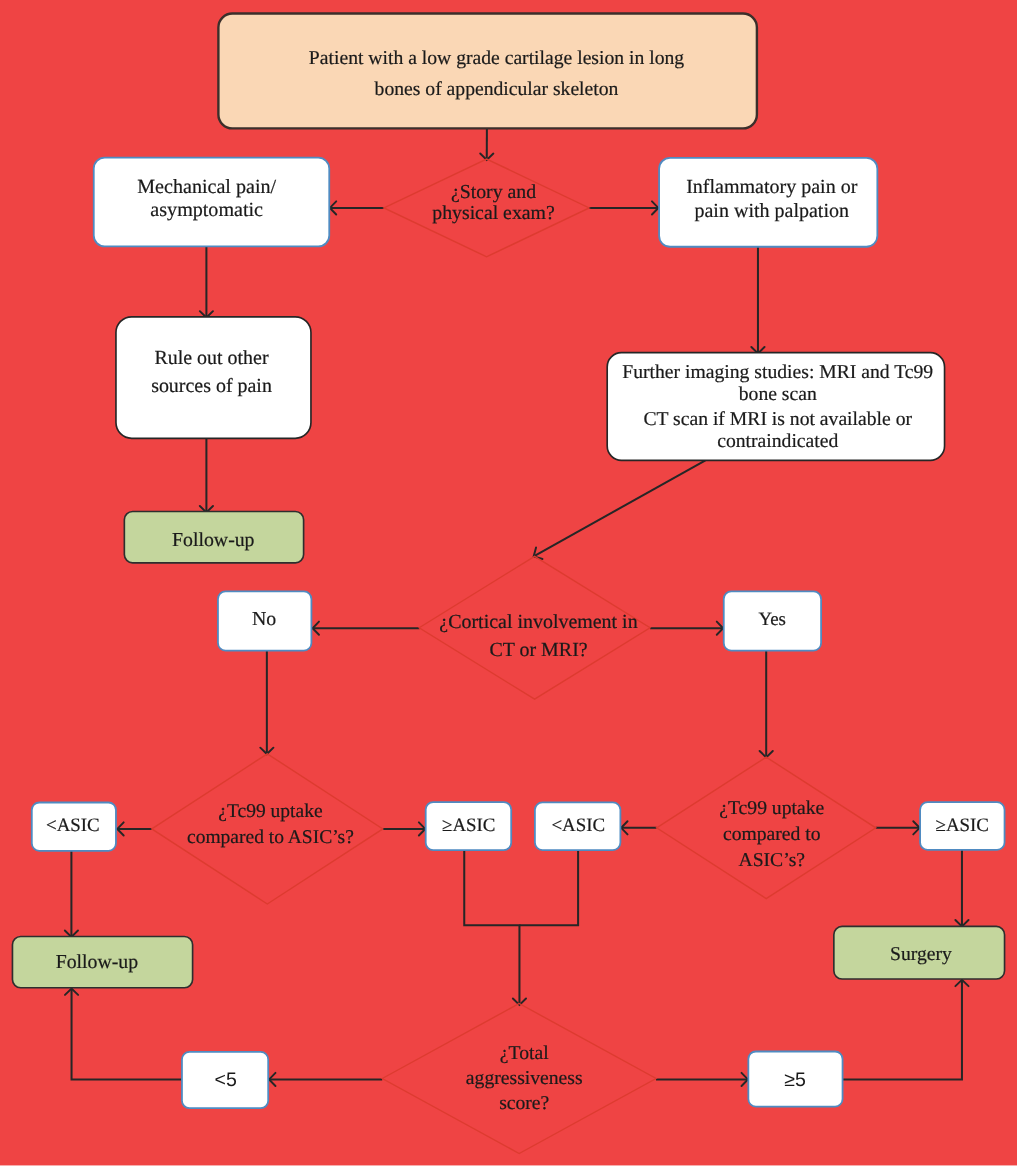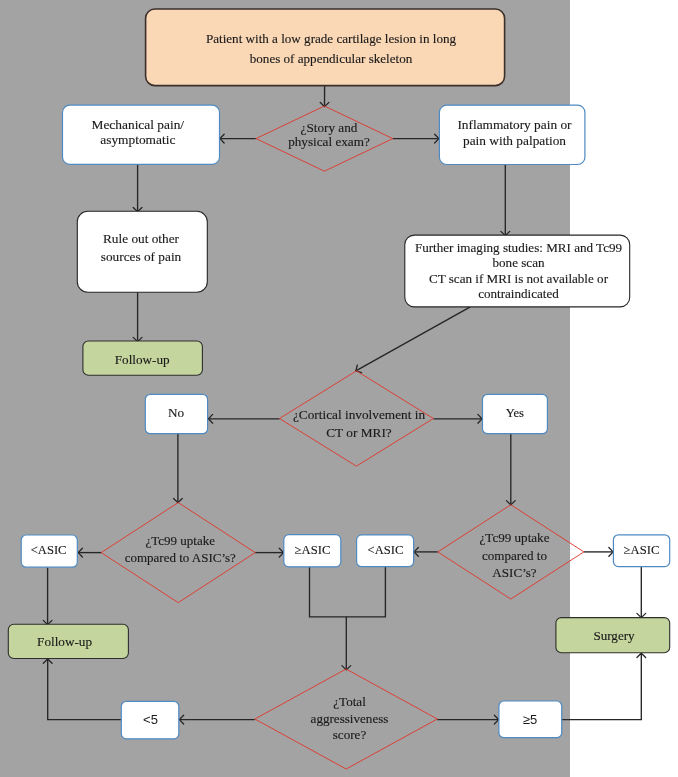--- a/index.html
+++ b/index.html
@@ -1,18 +1,18 @@
 <!DOCTYPE html>
 <html><head>
 <meta charset="utf-8">
 <style>
   html,body{margin:0;padding:0;background:#fff;}
   *{-webkit-font-smoothing:antialiased;}
   body{width:678px;height:777px;overflow:hidden;font-family:"Liberation Serif",serif;}
-  #stage{position:relative;width:570px;height:777px;background:#a3a3a3;}
+  #stage{position:relative;width:678px;height:777px;background:#ef4444;}
   svg#flow{position:absolute;left:0;top:0;width:678px;height:777px;display:block;
            shape-rendering:geometricPrecision;}
   text.nodetext{font-family:"Liberation Serif",serif;fill:#1a1a1a;text-anchor:middle;
     stroke:#1a1a1a;stroke-width:0.14px;paint-order:stroke fill;}
   text.sanstext{font-family:"Liberation Sans",sans-serif;fill:#1a1a1a;text-anchor:middle;}
 </style>
 </head>
 <body>
 
 <div id="stage">

